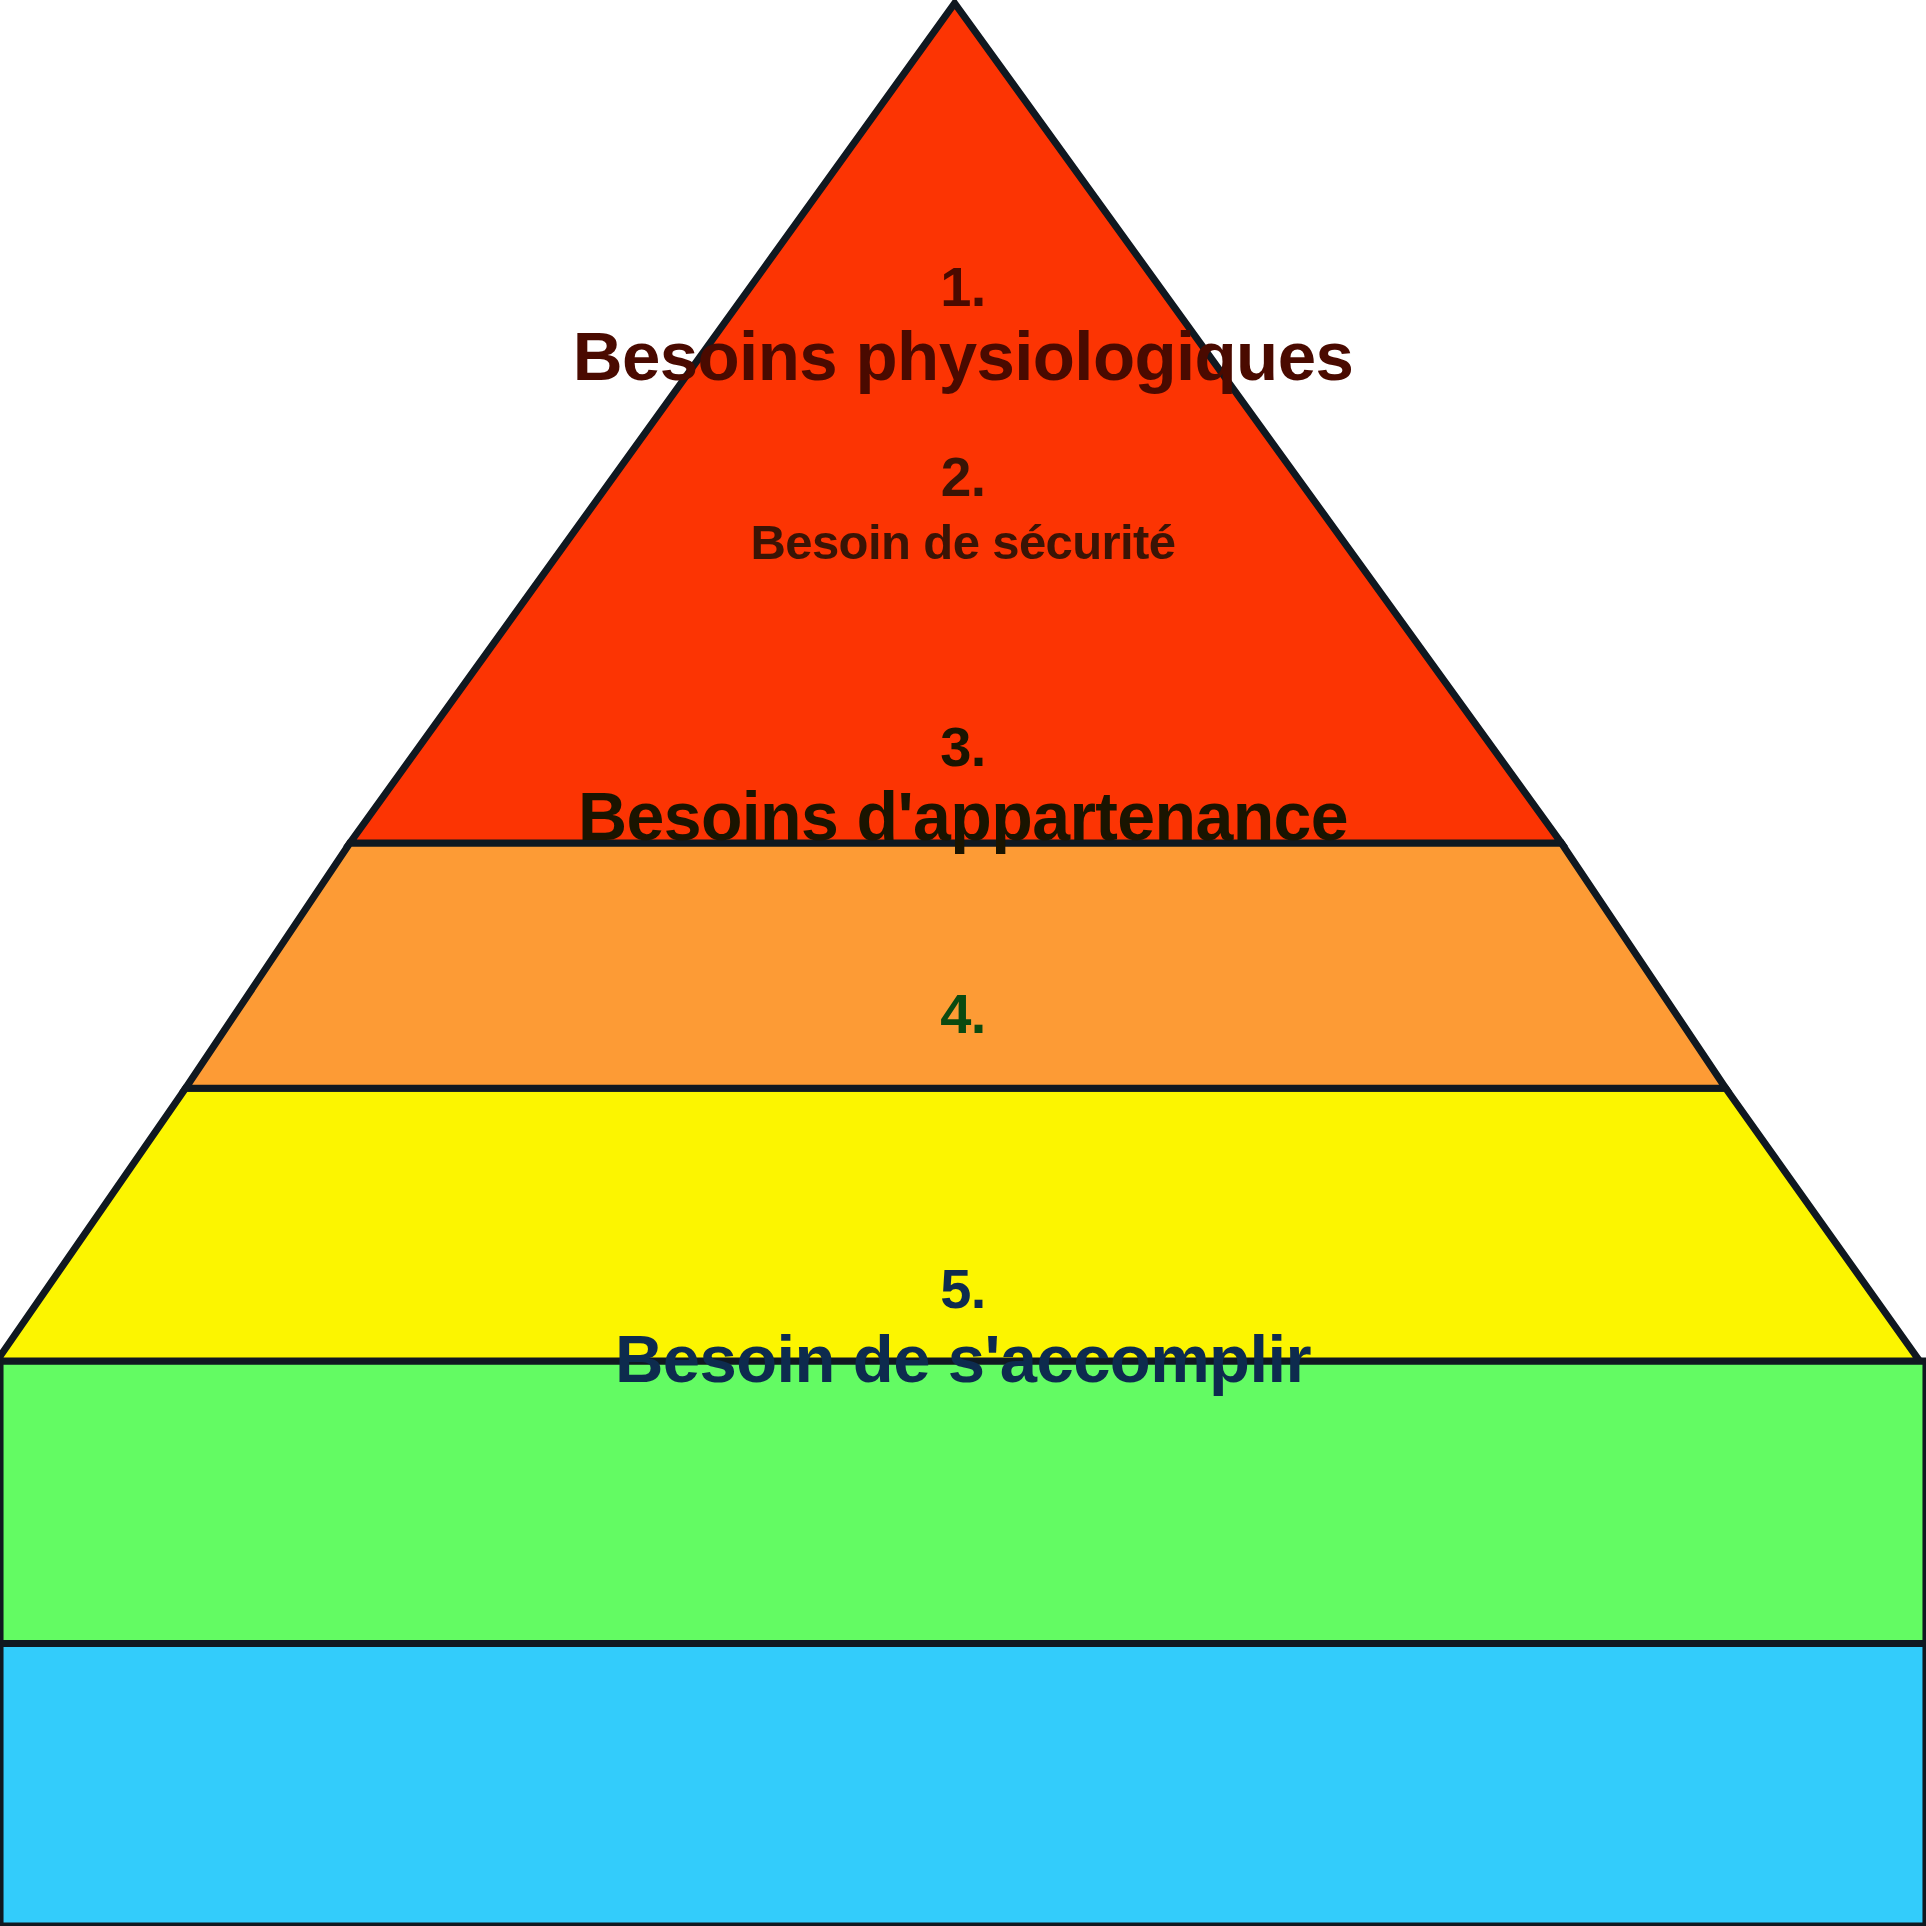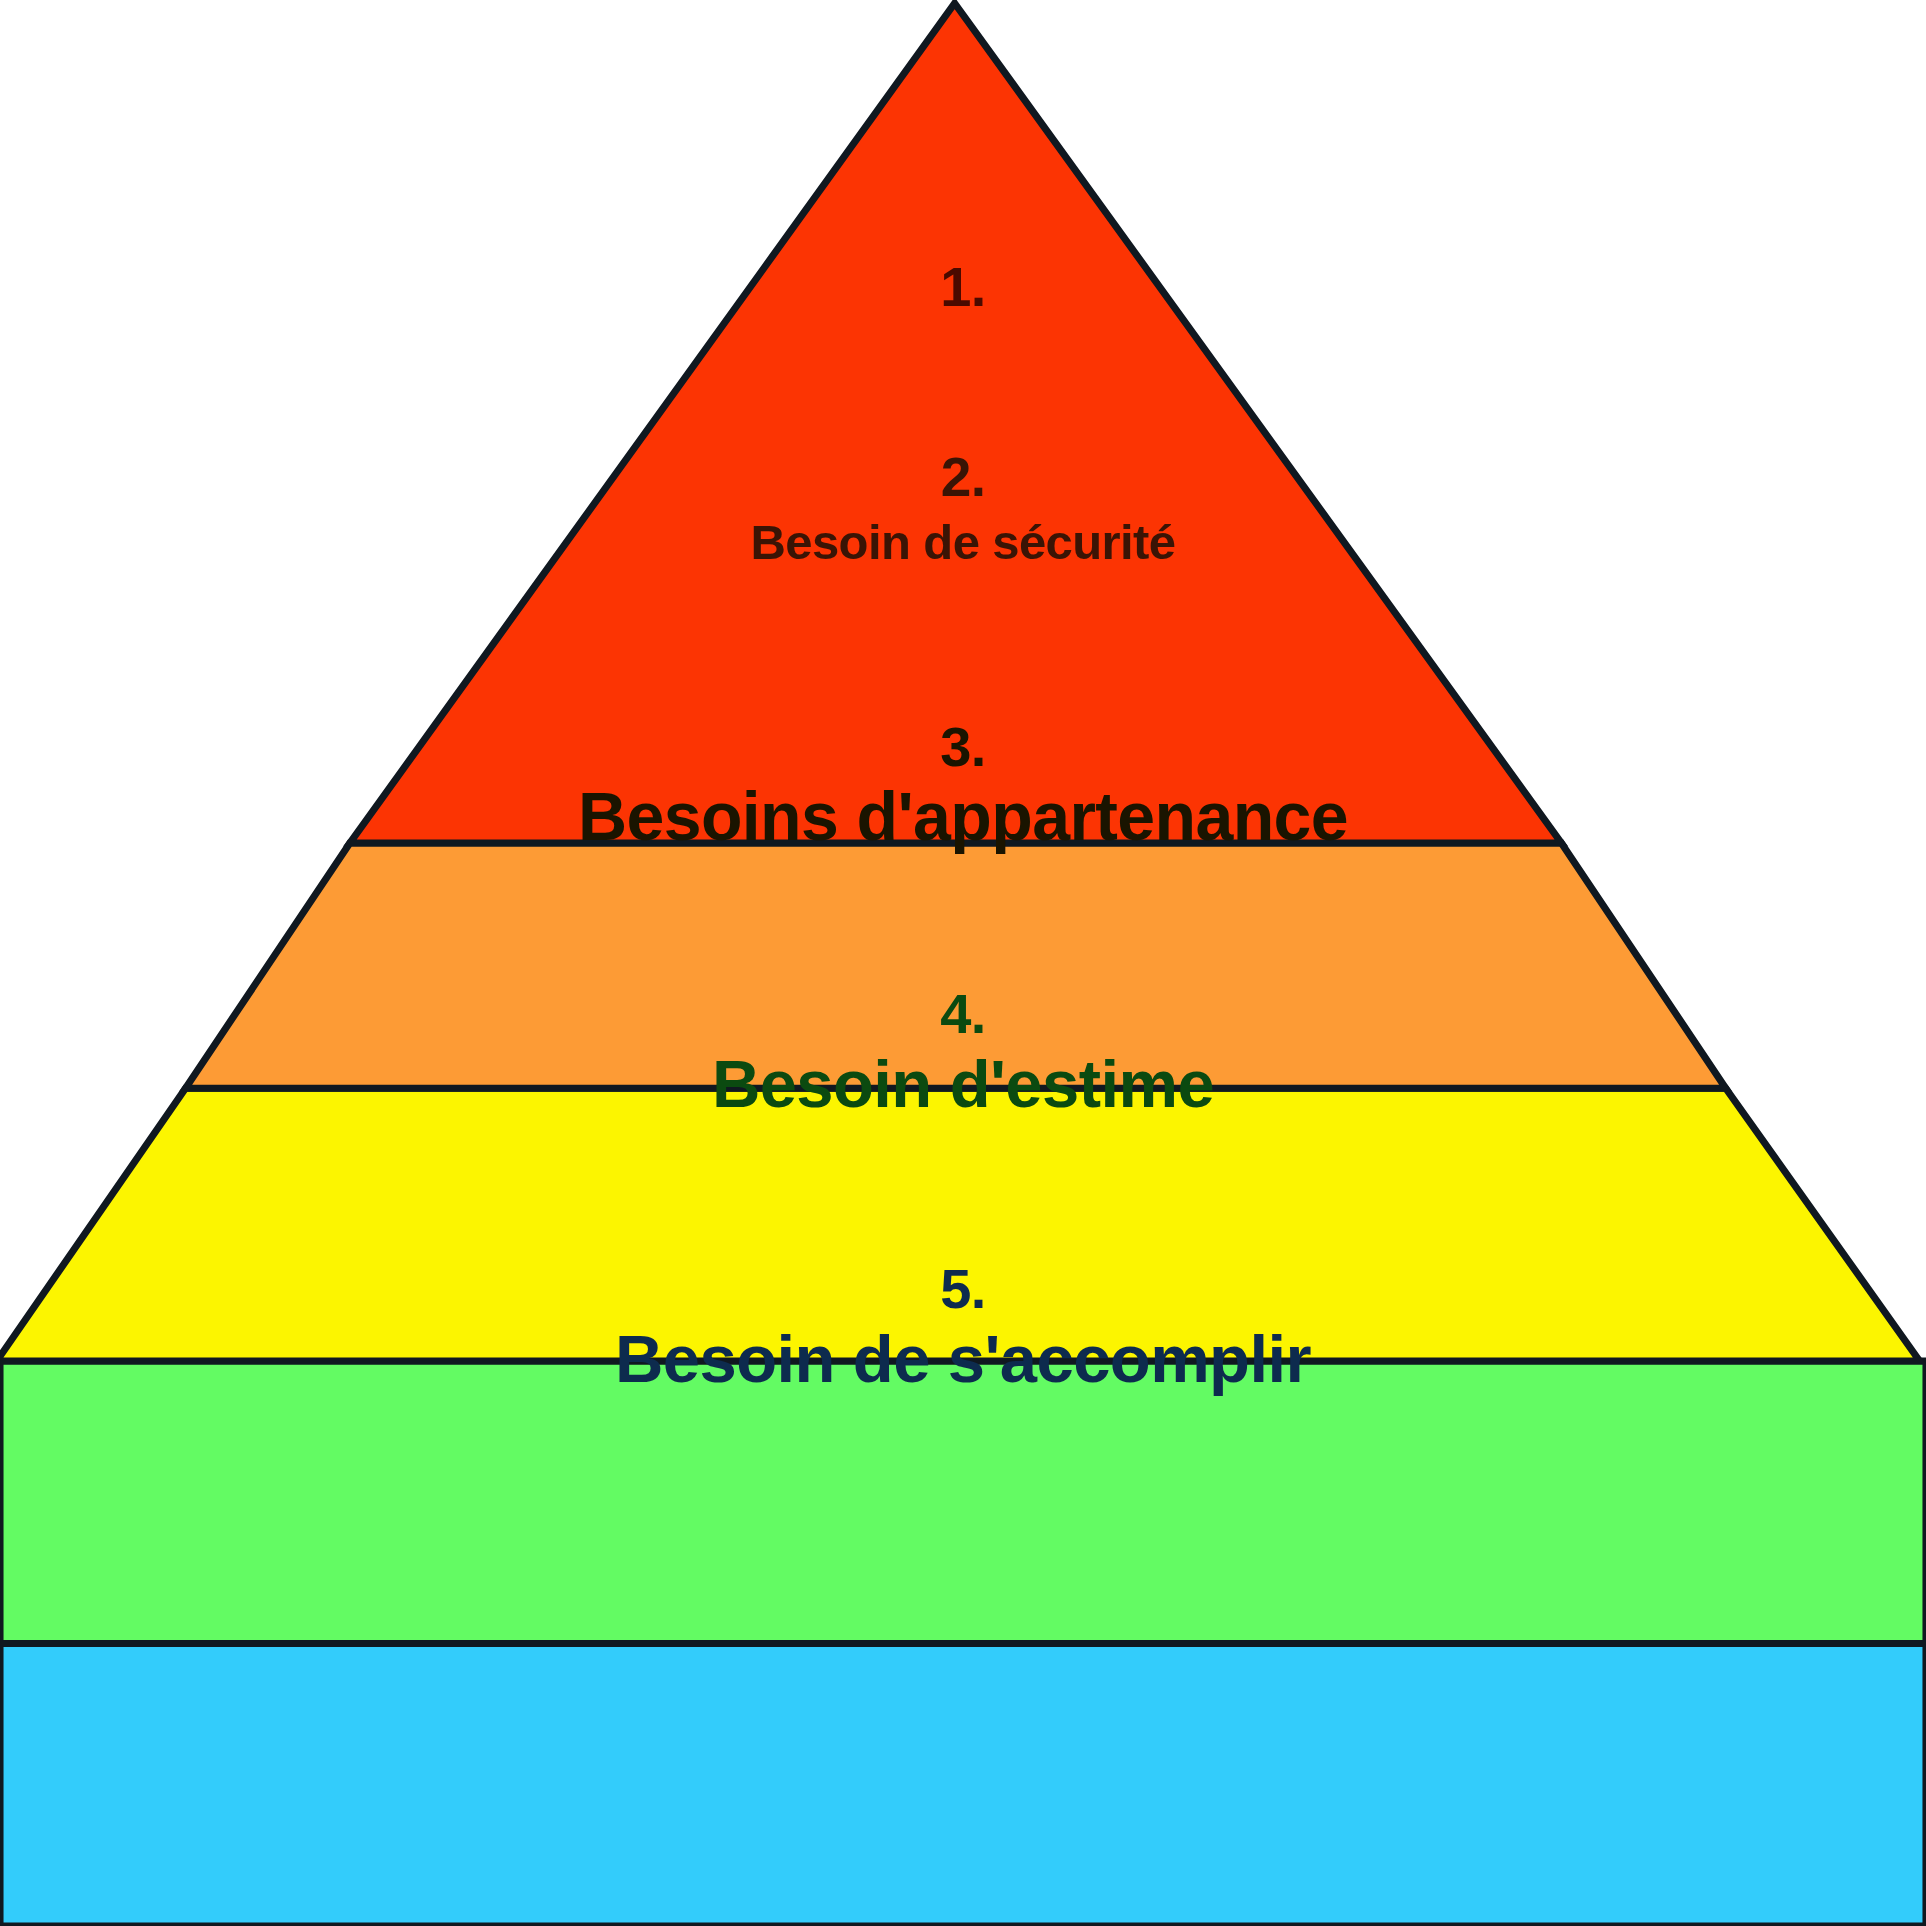--- a/index.html
+++ b/index.html
@@ -89,35 +89,35 @@
 
     <polygon id="shape-level-3" points="289,1695 2688,1695 2990,2120 -5,2120" fill="#fcf500" stroke="#101820" stroke-width="11"></polygon>
 
     <polygon id="shape-level-4" points="545,1313 2432,1313 2688,1695 289,1695" fill="#fd9b35" stroke="#101820" stroke-width="11"></polygon>
 
     <polygon id="shape-level-5" points="1487,5 2432,1313 545,1313" fill="#fc3403" stroke="#101820" stroke-width="11"></polygon>
   </svg>
 
   <div id="tier-5-label" class="tier-label" style="color: rgb(74, 10, 0);">
     <span class="tier-number">1.</span>
+    <span class="tier-title">Besoins physiologiques</span>
   </div>
 
   <div id="tier-4-label" class="tier-label" style="color: rgb(58, 20, 5);">
     <span class="tier-number">2.</span>
     <span class="tier-title">Besoin de sécurité</span>
   </div>
 
   <div id="tier-3-label" class="tier-label" style="color: rgb(26, 20, 0);">
     <span class="tier-number">3.</span>
     <span class="tier-title">Besoins d'appartenance</span>
   </div>
 
   <div id="tier-2-label" class="tier-label" style="color: rgb(11, 74, 16);">
     <span class="tier-number">4.</span>
-    <span class="tier-title">Besoin d'estime</span>
   </div>
 
   <div id="tier-1-label" class="tier-label" style="color: rgb(13, 43, 78);">
     <span class="tier-number">5.</span>
     <span class="tier-title">Besoin de s'accomplir</span>
   </div>
 
 </div>
 
 

